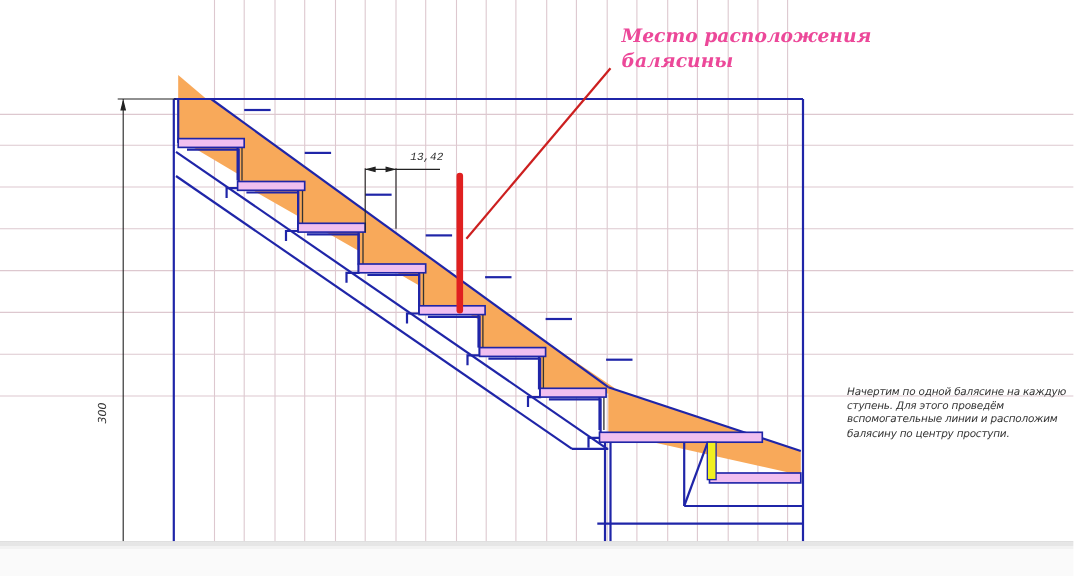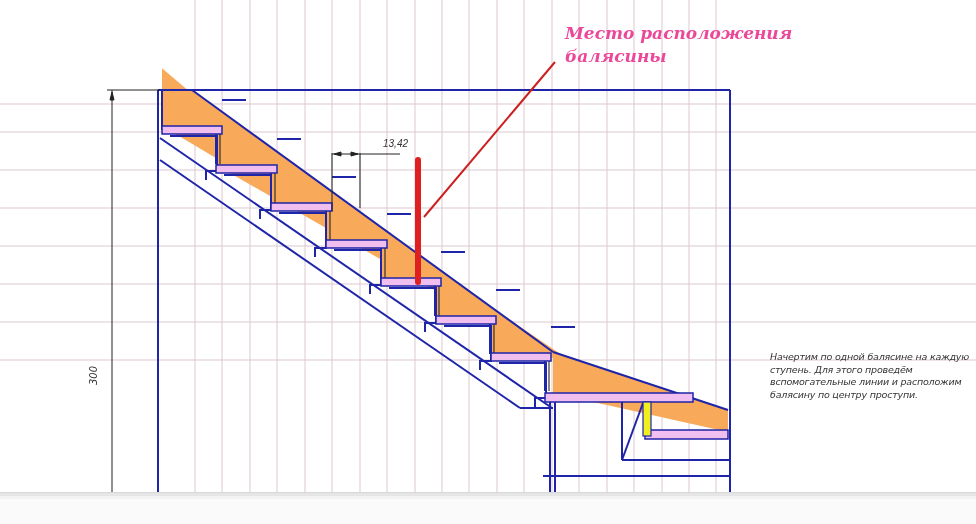--- a/index.html
+++ b/index.html
@@ -8,21 +8,21 @@
   .callout-title {
     position:absolute; left:565px; top:22px; width:290px;
     font-family:"DejaVu Serif", serif; font-weight:bold; font-style:italic;
     font-size:17px; line-height:23px; color:#ec4899;
   }
   .note {
     position:absolute; left:770px; top:351px; width:214px;
     font-family:"DejaVu Sans", sans-serif; font-style:italic; font-size:9.5px;
     line-height:12.5px; color:#333; letter-spacing:-0.2px;
   }
-  .dim-1342 { position:absolute; left:383px; top:138px; font-family:Liberation Sans, sans-serif; font-style:italic; font-size:10px; color:#333; }
+  .dim-1342 { position:absolute; left:373px; top:138px; font-family:Liberation Mono, monospace; font-style:italic; font-size:10px; color:#333; }
   .dim-300 { position:absolute; left:88px; top:385px; font-family:"DejaVu Sans", sans-serif; font-style:italic; font-size:10px; color:#333; transform:rotate(-90deg); transform-origin:left top; }
   .bottom-bar { position:absolute; left:0; top:492px; width:976px; height:32px; background:linear-gradient(#e6e6e6 0 3px, #f2f2f2 3px 6px, #fafafa 6px); border-top:1px solid #d8d8d8; }
 </style>
 </head>
 <body>
 
 <svg id="canvas" viewBox="0 0 976 524" xmlns="http://www.w3.org/2000/svg">
 
   <g id="grid-v" stroke="#ddc8cf" stroke-width="1">
       <line x1="195" y1="0" x2="195" y2="492"></line>

